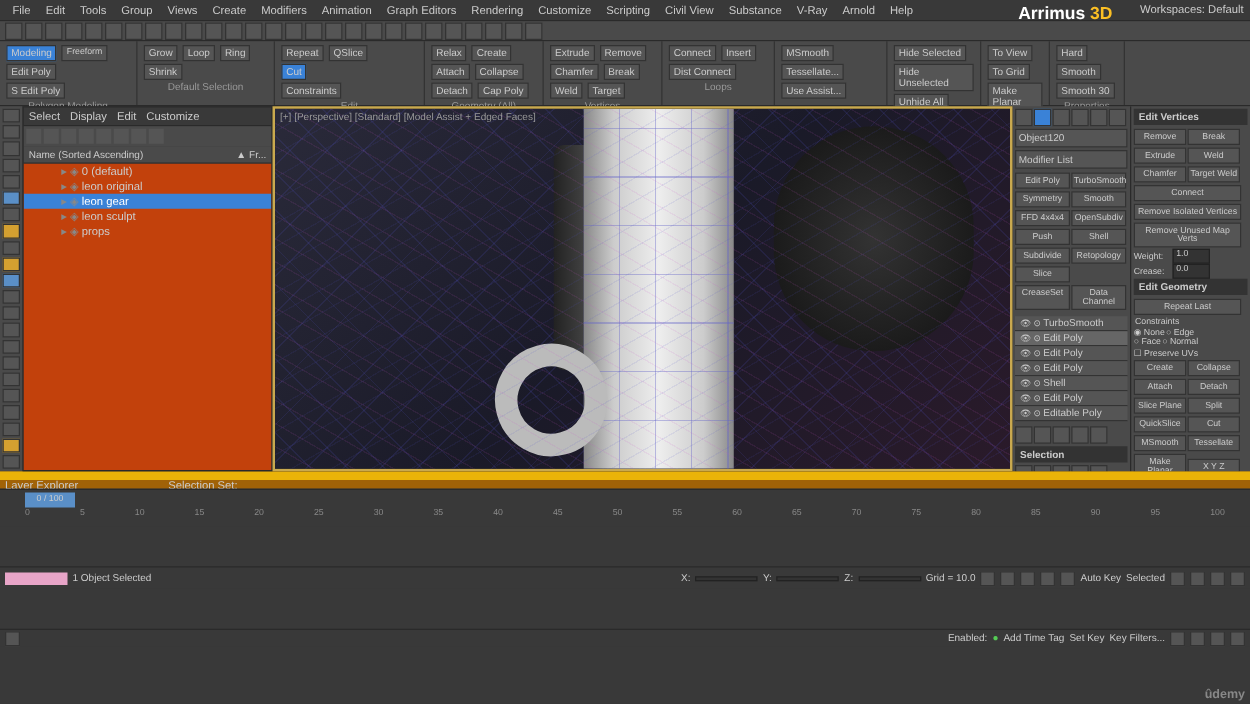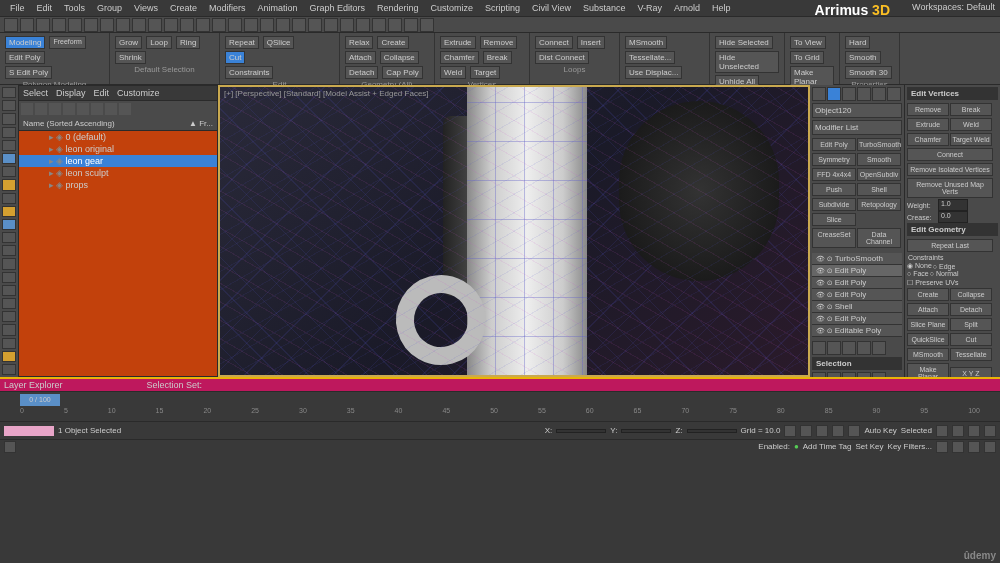--- a/index.html
+++ b/index.html
@@ -76,25 +76,25 @@
 
 .edit-panel { width: 95px; padding: 2px; overflow: hidden; }
 .rollout-header { background: #333; padding: 2px 4px; font-size: 8px; font-weight: bold; margin-bottom: 2px; }
 .ep-btn { display: inline-block; width: 42px; font-size: 7px; padding: 2px 1px; background: #555; border: 1px solid #333; text-align: center; margin: 1px 0; cursor: pointer; }
 .ep-btn.wide { width: 86px; }
 .ep-row { display: flex; gap: 1px; align-items: center; }
 .ep-spinner { width: 30px; height: 12px; background: #333; border: 1px solid #222; font-size: 7px; padding: 0 2px; }
 .ep-label { font-size: 7px; width: 30px; }
 
 
-.layer-bar { background: #be185d; height: 14px; display: flex; align-items: center; padding: 0 4px; gap: 24px; font-size: 9px; border-top: 2px solid #eab308; }
+.layer-bar { background: #a16207; height: 14px; display: flex; align-items: center; padding: 0 4px; gap: 12px; font-size: 9px; border-top: 7px solid #eab308; }
 .timeline { background: #393939; height: 30px; border-top: 1px solid #2a2a2a; position: relative; }
 .time-slider { position: absolute; left: 20px; top: 2px; width: 40px; height: 12px; background: #5a8fc7; font-size: 7px; text-align: center; line-height: 12px; }
 .time-ruler { position: absolute; bottom: 0; left: 0; right: 0; height: 14px; display: flex; justify-content: space-between; padding: 0 20px; font-size: 7px; color: #888; }
-.status-bar { background: #393939; height: 18px; display: flex; align-items: center; justify-content: space-between; padding: 0 4px; font-size: 8px; border-top: 1px solid #2a2a2a; }
+.status-bar { background: #393939; height: 18px; display: flex; align-items: center; justify-content: space-between; padding: 0 4px; font-size: 8px; border-top: 1px solid #2a2a2a; margin-top: 32px; }
 .status-left { display: flex; gap: 4px; align-items: center; }
 .status-right { display: flex; gap: 4px; align-items: center; }
 .pink-bar { width: 50px; height: 10px; background: #e8a5c8; }
 .coord-field { background: #333; padding: 1px 4px; border: 1px solid #222; font-size: 7px; width: 50px; }
 .transport-btn { width: 12px; height: 12px; background: #555; border: 1px solid #333; }
 .udemy { position: absolute; bottom: 2px; right: 4px; font-size: 10px; color: #888; font-weight: bold; text-align: center; }
 </style>
 </head>
 <body>
 
@@ -229,21 +229,21 @@
     <span class="ribbon-label">Loops</span>
   </div>
   <div class="ribbon-group" style="width:90px">
     <div class="ribbon-row">
       <span class="ribbon-btn">MSmooth</span>
     </div>
     <div class="ribbon-row">
       <span class="ribbon-btn">Tessellate...</span>
     </div>
     <div class="ribbon-row">
-      <span class="ribbon-btn">Use Displac...</span>
+      <span class="ribbon-btn">Use Assist...</span>
     </div>
   </div>
   <div class="ribbon-group" style="width:75px">
     <div class="ribbon-row">
         <span class="ribbon-btn">Hide Selected</span>
       </div>
     <div class="ribbon-row">
         <span class="ribbon-btn">Hide Unselected</span>
       </div>
     <div class="ribbon-row">

